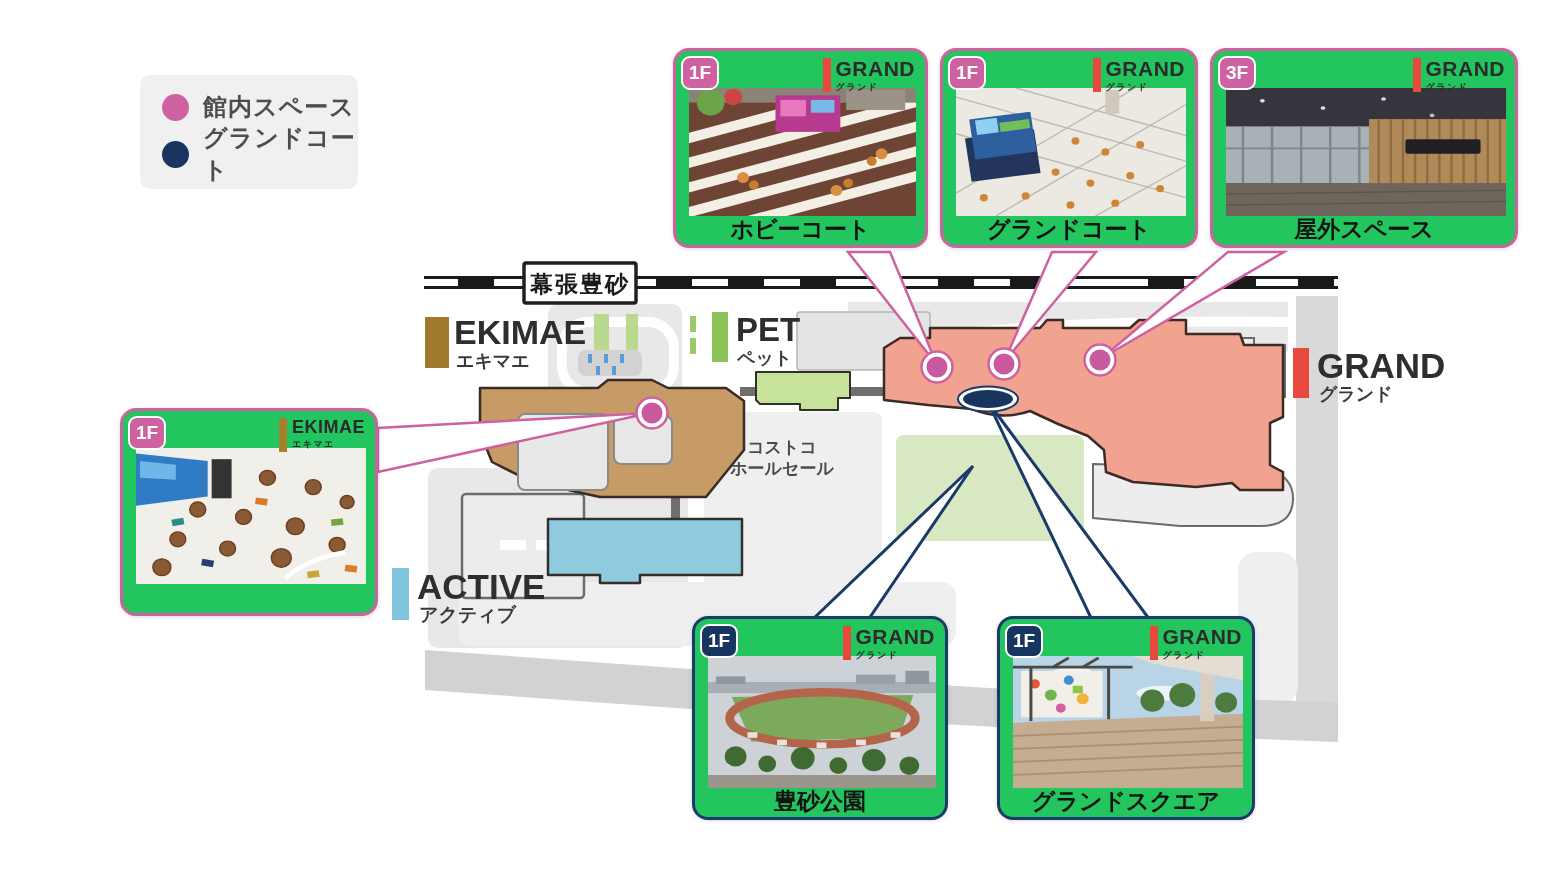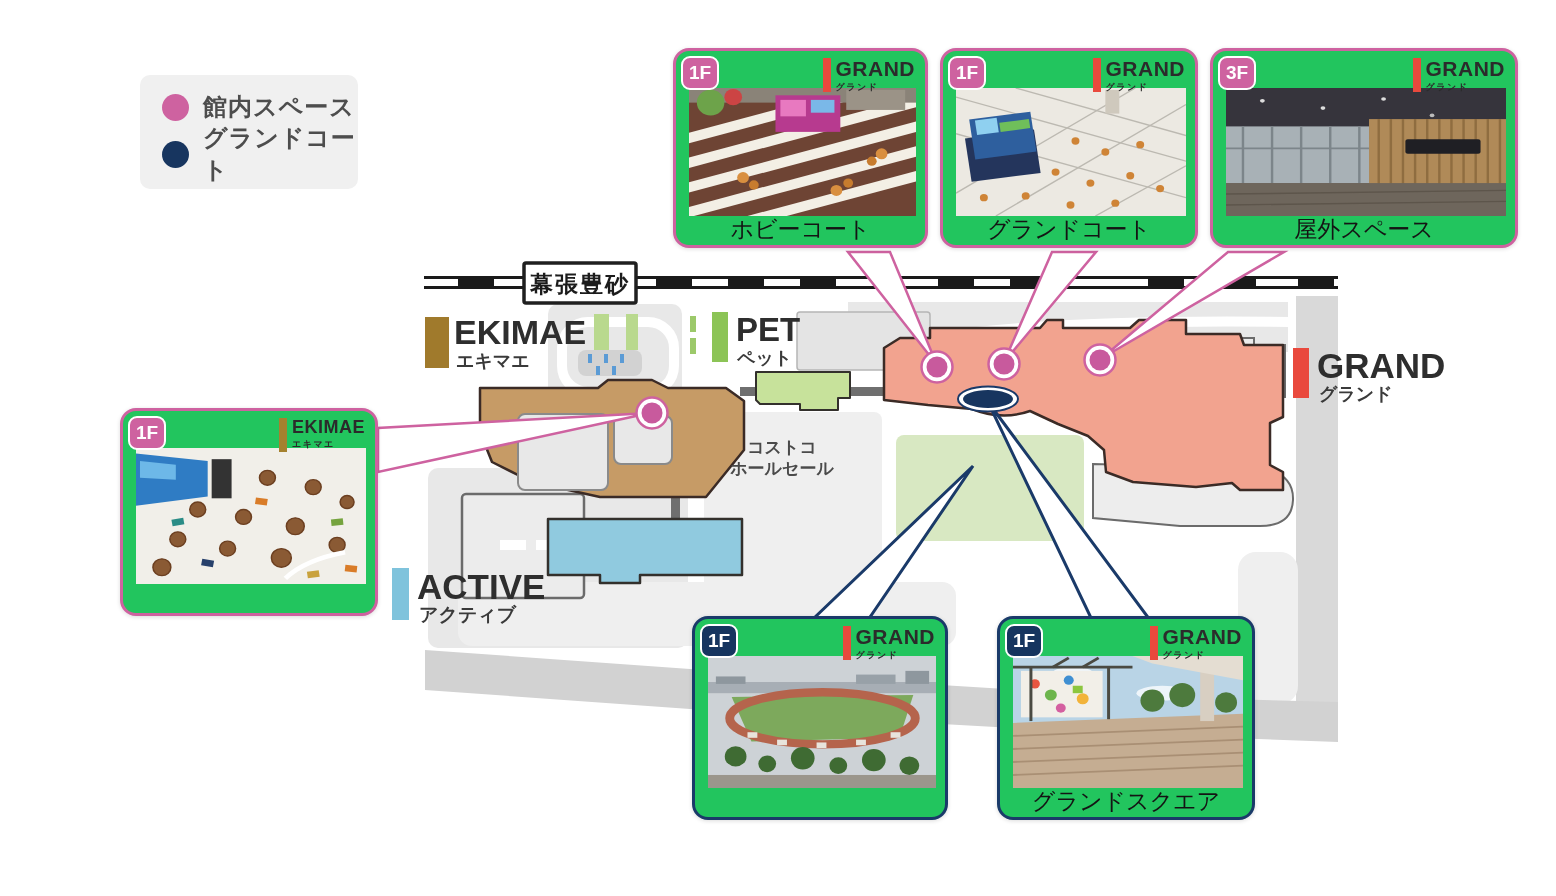--- a/index.html
+++ b/index.html
@@ -29,21 +29,21 @@
   .zone{position:absolute;top:7px;right:10px;display:flex;gap:5px;align-items:flex-start;z-index:2;}
   .zone-bar{width:8px;height:34px;flex:0 0 auto;}
   .zone-bar.red{background:#E9493D;}
   .zone-bar.gold{background:#A5812E;}
   .zone-name{font-size:21px;font-weight:800;color:#2b2b2b;line-height:1;letter-spacing:.5px;display:block;}
   .zone-name.small{font-size:18px;}
   .zone-kana{font-size:9px;font-weight:700;color:#2b2b2b;letter-spacing:1.5px;display:block;margin-top:2px;}
   .photo{position:absolute;left:13px;right:9px;top:37px;bottom:29px;overflow:hidden;background:#ddd;}
   .photo svg{width:100%;height:100%;display:block;}
   .card-title{position:absolute;bottom:0px;left:0;right:0;text-align:center;
-              font-size:23px;font-weight:400;color:#141414;}
+              font-size:23px;font-weight:700;color:#141414;}
 
   
   text{font-family:"Liberation Sans","DejaVu Sans",sans-serif;}
   .area-name{font-weight:800;fill:#2E2E2E;}
   .area-kana{font-weight:700;fill:#3a3a3a;}
   .poi-text{font-weight:700;fill:#4a4a4a;font-size:17px;}
   .station-text{font-weight:700;fill:#1b1b1b;font-size:23px;letter-spacing:2px;}
 </style>
 </head>
 <body>
@@ -390,20 +390,21 @@
           <circle cx="28" cy="108" r="11"></circle>
             <circle cx="60" cy="116" r="9"></circle>
             <circle cx="96" cy="110" r="12"></circle>
           <circle cx="132" cy="118" r="9"></circle>
             <circle cx="168" cy="112" r="12"></circle>
             <circle cx="204" cy="118" r="10"></circle>
         </g>
         <rect x="0" y="128" width="231" height="14" fill="#9b968c"></rect>
       </svg>
     </div>
+    <div class="card-title">豊砂公園</div>
   </div>
 
   <div class="card outdoor" style="left:997px;top:616px;width:258px;height:204px;">
     <div class="badge navy">1F</div>
     <div class="zone">
       <span class="zone-bar red"></span>
       <span>
           <span class="zone-name">GRAND</span>
             <span class="zone-kana">グランド</span>
         </span>

